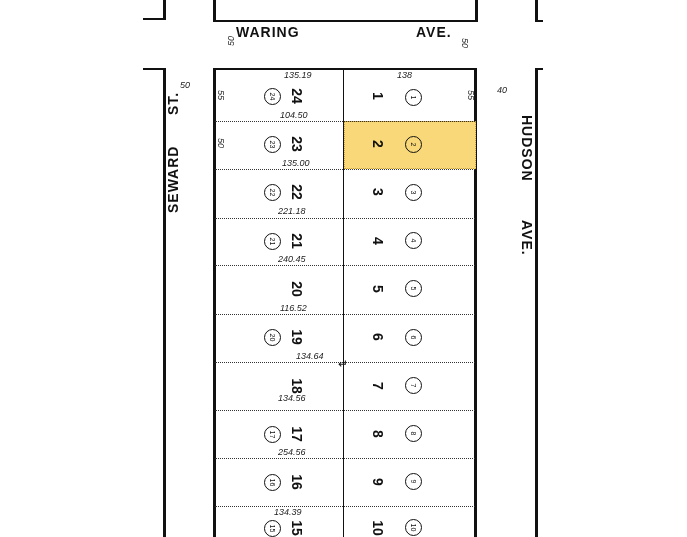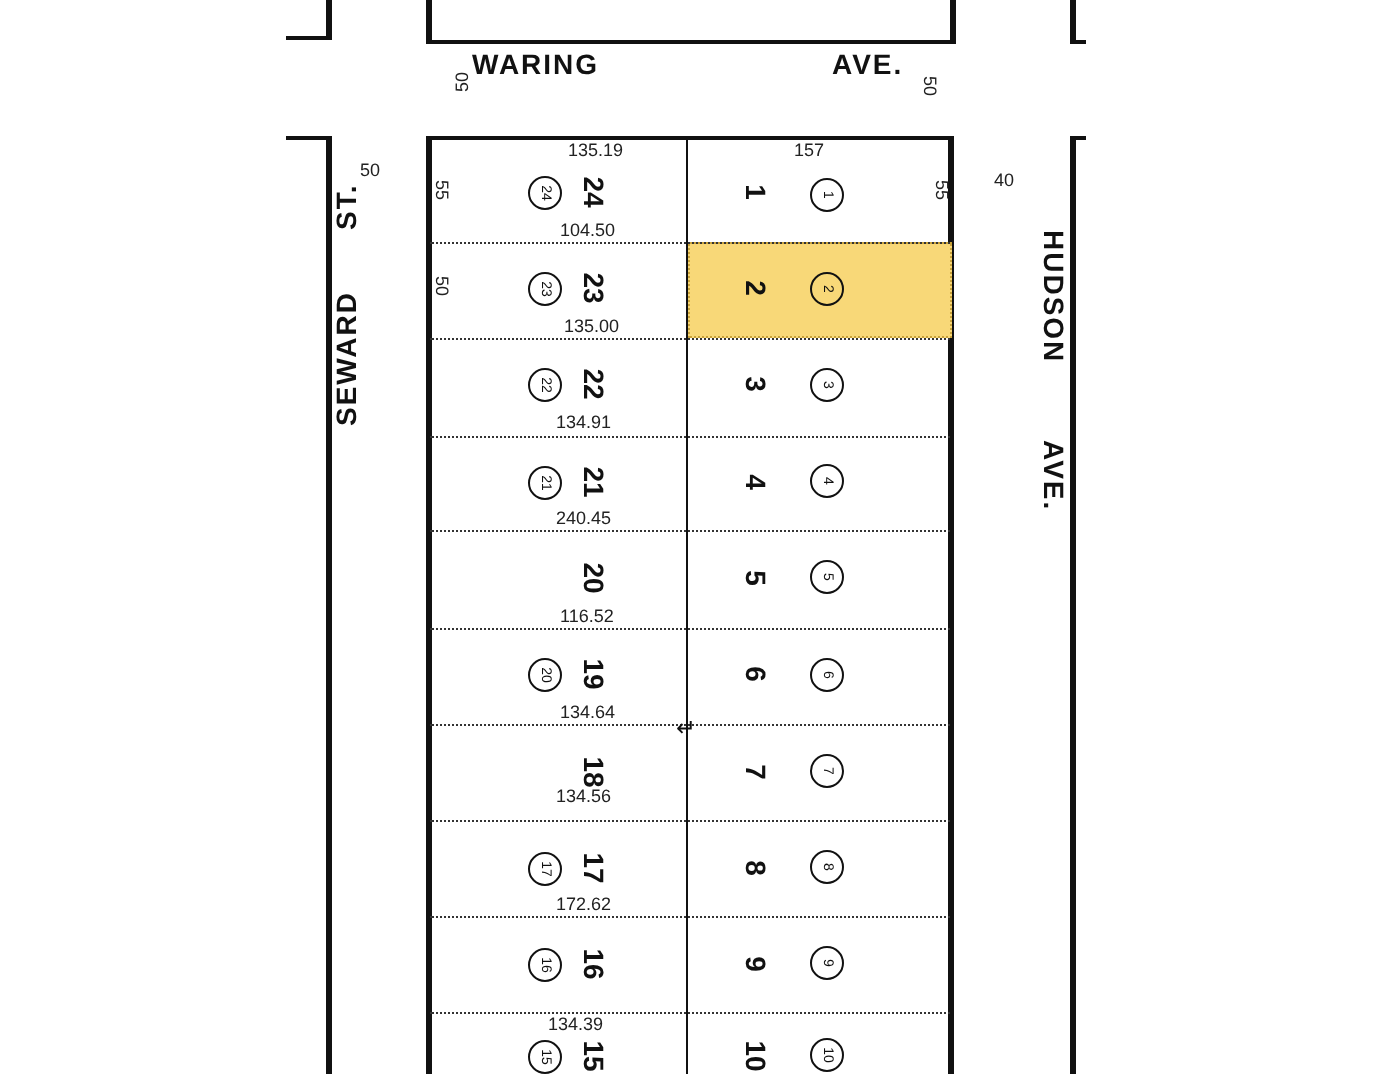--- a/index.html
+++ b/index.html
@@ -2,21 +2,21 @@
 <html><head>
   <meta charset="utf-8">
   <style>
     html, body { margin: 0; padding: 0; background: #ffffff; }
     body { width: 687px; height: 537px; position: relative; overflow: hidden;
            font-family: "Liberation Sans", sans-serif; color: #111; }
     .abs { position: absolute; }
     .line { position: absolute; background: #111; }
     .dot-h { position: absolute; height: 0; border-top: 1px dotted #333; }
     .street { position: absolute; font-weight: bold; font-size: 14px; letter-spacing: 1px; color: #111; white-space: nowrap; }
-    .dim { position: absolute; font-size: 9px; color: #222; white-space: nowrap; }
+    .dim { position: absolute; font-style: italic; font-size: 9px; color: #222; white-space: nowrap; }
     .lot { position: absolute; box-sizing: border-box; }
     .lotnum { position: absolute; font-weight: bold; font-size: 14px; transform: rotate(90deg); color: #111; }
     .circle { position: absolute; width: 15px; height: 15px; border: 1.2px solid #111; border-radius: 50%;
               font-size: 7px; display: flex; align-items: center; justify-content: center; transform: rotate(90deg); background: transparent; }
     .hl { background: #f8d878; border: 1px dotted #c9a23a; }
   </style>
 </head>
 <body>
 
 <div class="line" style="left:163px;top:0;width:3px;height:20px;"></div>
@@ -49,21 +49,21 @@
 </div>
 <div class="dim" style="left:180px;top:80px;">50</div>
 
 <div class="abs" style="left:460px;top:180px;width:130px;height:20px;transform:rotate(90deg);transform-origin:center;">
   <span class="street" style="position:absolute;left:-10px;top:0;">HUDSON</span>
   <span class="street" style="position:absolute;left:95px;top:0;">AVE.</span>
 </div>
 <div class="dim" style="left:497px;top:85px;">40</div>
 
 <div class="dim" style="left:284px;top:70px;">135.19</div>
-<div class="dim" style="left:397px;top:70px;">157</div>
+<div class="dim" style="left:397px;top:70px;">138</div>
 <div class="dim" style="left:216px;top:90px;transform:rotate(90deg);">55</div>
 <div class="dim" style="left:216px;top:138px;transform:rotate(90deg);">50</div>
 <div class="dim" style="left:466px;top:90px;transform:rotate(90deg);">55</div>
 <div class="dim" style="left:466px;top:138px;transform:rotate(90deg);">50</div>
 
 <div class="lot hl" style="left:344px;top:121px;width:132px;height:48px;"></div>
 
 <div class="dot-h" style="left:215px;top:121px;width:260px;"></div>
 <div class="dot-h" style="left:215px;top:169px;width:260px;"></div>
 <div class="dot-h" style="left:215px;top:218px;width:260px;"></div>
@@ -80,44 +80,44 @@
   <div class="dim" style="left:280px;top:110px;">104.50</div>
 </div>
 <div>
   <div class="circle" style="left:264px;top:136px;">23</div>
   <div class="lotnum" style="left:289px;top:136px;">23</div>
   <div class="dim" style="left:282px;top:158px;">135.00</div>
 </div>
 <div>
   <div class="circle" style="left:264px;top:184px;">22</div>
   <div class="lotnum" style="left:289px;top:184px;">22</div>
-  <div class="dim" style="left:278px;top:206px;">134.91</div>
+  <div class="dim" style="left:278px;top:206px;">221.18</div>
 </div>
 <div>
   <div class="circle" style="left:264px;top:233px;">21</div>
   <div class="lotnum" style="left:289px;top:233px;">21</div>
   <div class="dim" style="left:278px;top:254px;">240.45</div>
 </div>
 <div>
   <div class="lotnum" style="left:289px;top:281px;">20</div>
   <div class="dim" style="left:280px;top:303px;">116.52</div>
 </div>
 <div>
   <div class="circle" style="left:264px;top:329px;">20</div>
   <div class="lotnum" style="left:289px;top:329px;">19</div>
-  <div class="dim" style="left:280px;top:351px;">134.64</div>
+  <div class="dim" style="left:296px;top:351px;">134.64</div>
 </div>
 <div>
   <div class="lotnum" style="left:289px;top:378px;">18</div>
   <div class="dim" style="left:278px;top:393px;">134.56</div>
 </div>
 <div>
   <div class="circle" style="left:264px;top:426px;">17</div>
   <div class="lotnum" style="left:289px;top:426px;">17</div>
-  <div class="dim" style="left:278px;top:447px;">172.62</div>
+  <div class="dim" style="left:278px;top:447px;">254.56</div>
 </div>
 <div>
   <div class="circle" style="left:264px;top:474px;">16</div>
   <div class="lotnum" style="left:289px;top:474px;">16</div>
   <div class="dim" style="left:274px;top:495px;margin-top:12px;">134.39</div>
 </div>
 <div>
   <div class="circle" style="left:264px;top:520px;">15</div>
   <div class="lotnum" style="left:289px;top:520px;">15</div>
 </div>

